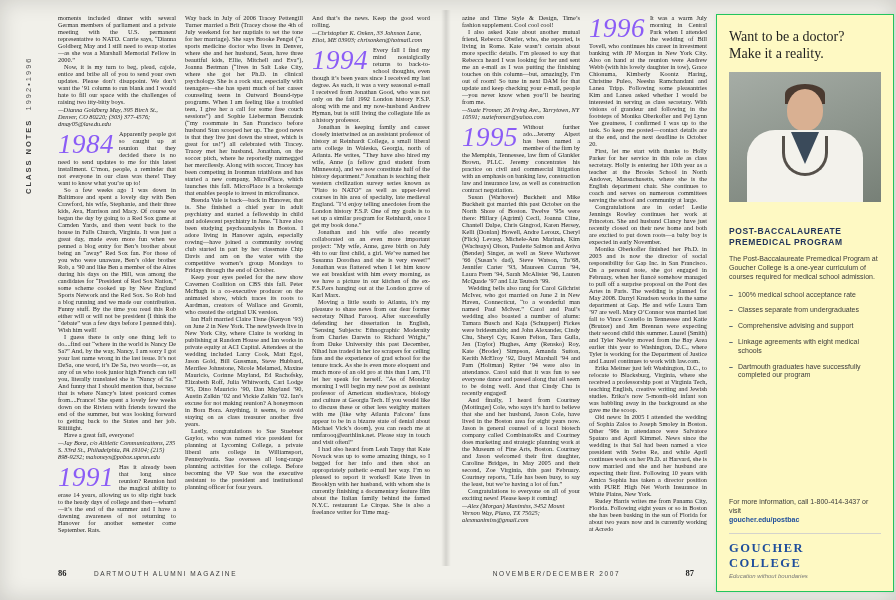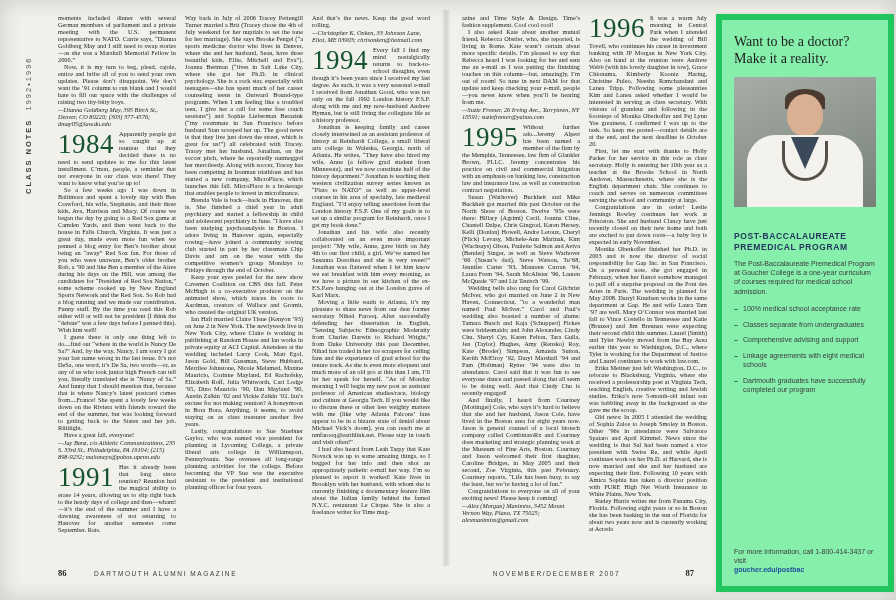--- a/index.html
+++ b/index.html
@@ -28,28 +28,29 @@
   }
   .gutter {
     width:14px; height:556px; margin-top:-4px;
     background:linear-gradient(90deg, rgba(0,0,0,0) 15%, rgba(0,0,0,.12) 50%, rgba(0,0,0,0) 85%);
   }
   .col p.para { text-indent:6px; }
   .col p.lead { text-indent:0; }
   .col p.byline { font-style:italic; margin:1px 0 3px; text-align:left; }
   .col .year {
     float:left; clear:left; font-size:27px; line-height:23px;
-    padding:3px 5px 1px 0; letter-spacing:.5px; color:#14532d;
+    padding:3px 5px 1px 0; letter-spacing:.5px; color:#8b5cf6;
     font-family:"Liberation Serif", serif;
+    font-style:italic;
   }
 
   
   .ad {
-    width:178px; height:578px; background:#86efac;
-    border:6px solid #22c55e; padding:14px 12px 12px;
+    width:178px; height:578px; background:#fef9c3;
+    border:1px solid #22c55e; padding:14px 12px 12px;
     display:flex; flex-direction:column;
     font-family:"Liberation Sans", sans-serif; color:#2b2b2b;
     box-shadow:0 0 4px rgba(0,0,0,.08);
   }
   .ad-headline {
     font-family:"Liberation Serif", serif; font-size:14px;
     line-height:16.5px; color:#1e1e1e;
   }
   .ad-photo {
     position:relative; margin-top:10px; height:130px;
@@ -174,20 +175,24 @@
           <div class="bullet">100% medical school acceptance rate</div>
           <div class="bullet">Classes separate from undergraduates</div>
           <div class="bullet">Comprehensive advising and support</div>
           <div class="bullet">Linkage agreements with eight medical schools</div>
           <div class="bullet">Dartmouth graduates have successfully completed our program</div>
         </div>
       <div class="ad-contact">
         <span>For more information, call 1-800-414-3437 or visit</span>
         <span class="ad-site">goucher.edu/postbac</span>
       </div>
+      <div class="ad-logo-row">
+        <div class="ad-logo">GOUCHER COLLEGE</div>
+        <div class="ad-tagline">Education without boundaries</div>
+      </div>
     </aside>
   </div>
 
   <div class="footer-left">
     <span class="pageno">86</span>
     <span>DARTMOUTH ALUMNI MAGAZINE</span>
   </div>
   <div class="footer-right">
     <span>NOVEMBER/DECEMBER 2007</span>
     <span class="pageno">87</span>

